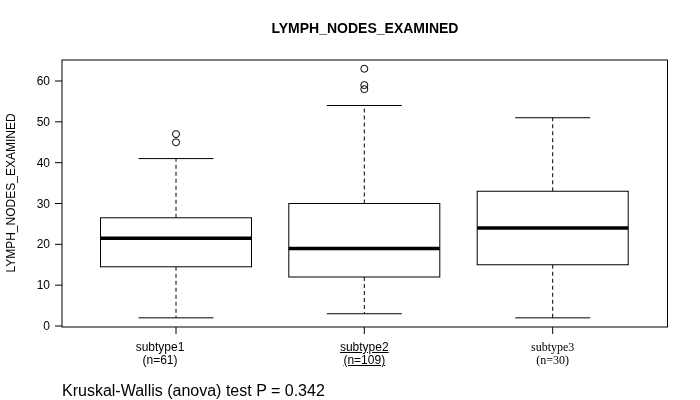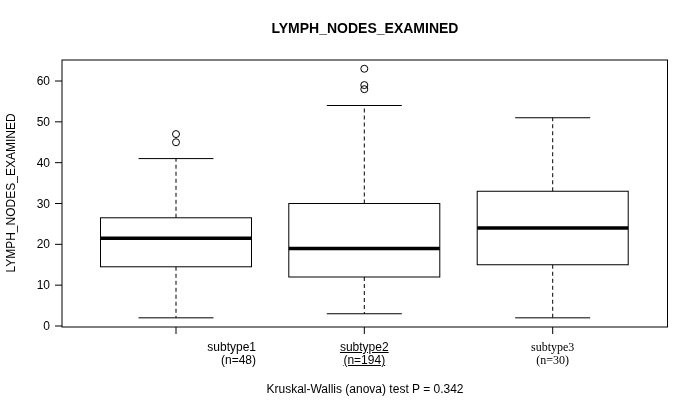--- a/index.html
+++ b/index.html
@@ -24,21 +24,21 @@
   }
   svg.plot { position: absolute; left: 0; top: 0; }
   .xlab {
     position: absolute; top: 341px; width: 160px;
     margin-left: -80px;
     text-align: center; font-size: 12px; line-height: 13px;
     white-space: nowrap;
   }
   .caption {
     position: absolute; left: 62px; width: 606px; top: 382px;
-    text-align: center; font-size: 12px; white-space: nowrap;
+    font-size: 16px; white-space: nowrap;
   }
 </style>
 </head>
 <body>
 
 <div class="stage">
   <div class="chart-title">LYMPH_NODES_EXAMINED</div>
   <div class="ylab">LYMPH_NODES_EXAMINED</div>
   <svg class="plot" id="plot" width="700" height="400">
       <rect x="62" y="60" width="605.5" height="267" fill="none" stroke="#000000" stroke-width="1"></rect>
@@ -77,27 +77,27 @@
       <circle cx="364.3" cy="68.75" r="3.5" fill="none" stroke="#000000" stroke-width="1"></circle>
       <line x1="552.7" y1="327" x2="552.7" y2="334" stroke="#000000" stroke-width="1"></line>
       <line x1="552.7" y1="264.75" x2="552.7" y2="317.8333333333333" stroke="#000000" stroke-width="1" stroke-dasharray="4 3"></line>
       <line x1="552.7" y1="191.25" x2="552.7" y2="117.75000000000003" stroke="#000000" stroke-width="1" stroke-dasharray="4 3"></line>
       <line x1="515.2" y1="317.8333333333333" x2="590.2" y2="317.8333333333333" stroke="#000000" stroke-width="1"></line>
       <line x1="515.2" y1="117.75000000000003" x2="590.2" y2="117.75000000000003" stroke="#000000" stroke-width="1"></line>
       <rect x="477.20000000000005" y="191.25" width="151" height="73.5" fill="#ffffff" stroke="#000000" stroke-width="1"></rect>
       <line x1="477.20000000000005" y1="228" x2="628.2" y2="228" stroke="#000000" stroke-width="3.5"></line>
     </svg>
   <div id="xlabels">
-      <div class="xlab" style="left: 176px; text-align: right;">
+      <div class="xlab" style="left: 160px;">
         <div>subtype1</div>
-        <div>(n=48)</div>
+        <div>(n=61)</div>
       </div>
       <div class="xlab" style="left: 364.3px; text-decoration: underline;">
         <div>subtype2</div>
-        <div>(n=194)</div>
+        <div>(n=109)</div>
       </div>
       <div class="xlab" style="left: 552.7px; font-family: Liberation Serif, serif;">
         <div>subtype3</div>
         <div>(n=30)</div>
       </div>
     </div>
   <div class="caption">Kruskal-Wallis (anova) test P = 0.342</div>
 </div>
 
 </body></html>

